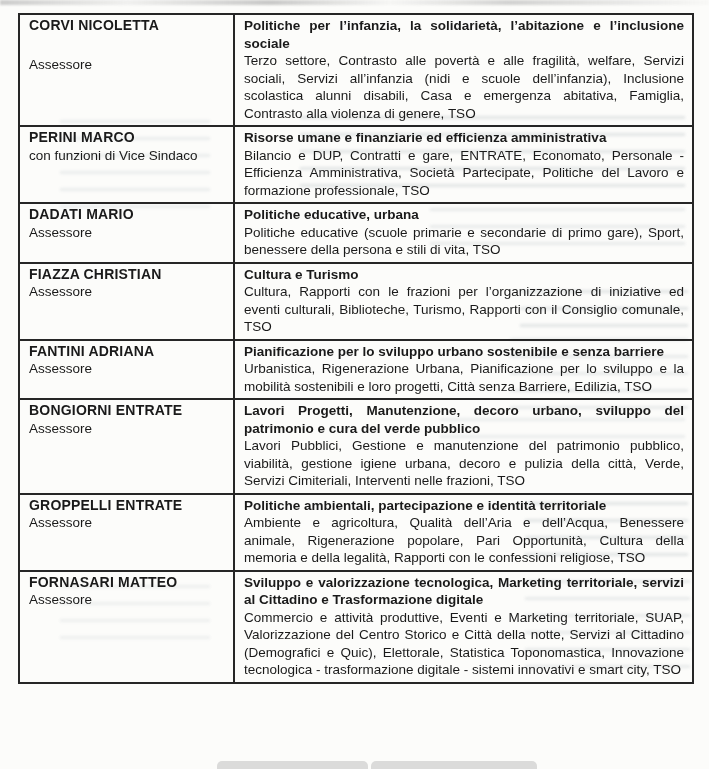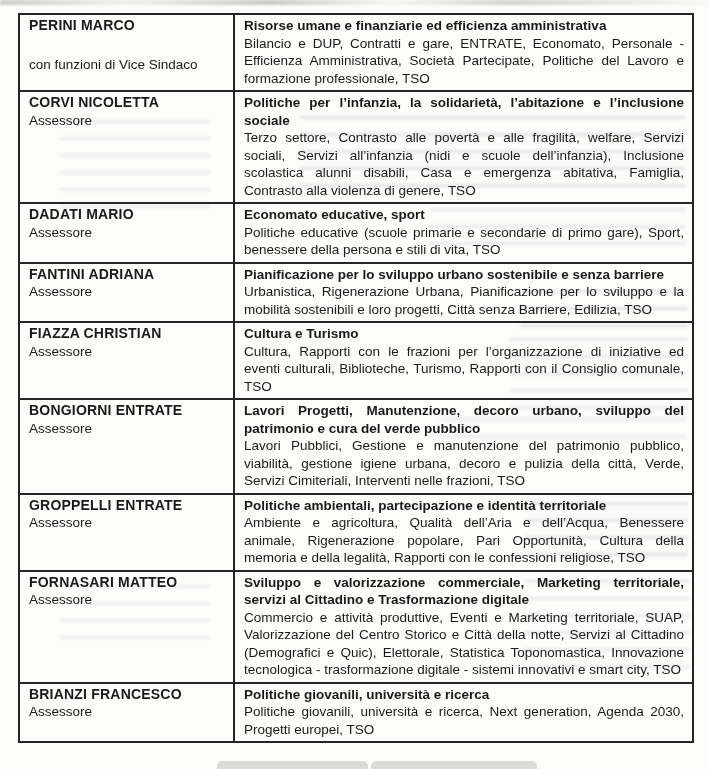--- a/index.html
+++ b/index.html
@@ -108,75 +108,75 @@
   <div class="bleed b5"></div>
   <div class="bleed b6"></div>
   <div class="bleed b7"></div>
   <div class="bleed b8"></div>
   <div class="bleed b9"></div>
 
   <table class="delegations">
     <tbody>
   <tr>
     <td class="cell-left">
+      <div class="name">CORVI NICOLETTA</div>
+      <div class="role">Assessore</div>
+    </td>
+    <td class="cell-right">
+      <div class="title">Politiche per l’infanzia, la solidarietà, l’abitazione e l’inclusione sociale</div>
+      <div class="desc">Terzo settore, Contrasto alle povertà e alle fragilità, welfare, Servizi sociali, Servizi all’infanzia (nidi e scuole dell’infanzia), Inclusione scolastica alunni disabili, Casa e emergenza abitativa, Famiglia, Contrasto alla violenza di genere, TSO</div>
+    </td>
+  </tr>
+
+  <tr>
+    <td class="cell-left">
       <div class="name">PERINI MARCO</div>
       <div class="role">con funzioni di Vice Sindaco</div>
     </td>
     <td class="cell-right">
       <div class="title">Risorse umane e finanziarie ed efficienza amministrativa</div>
       <div class="desc">Bilancio e DUP, Contratti e gare, ENTRATE, Economato, Personale - Efficienza Amministrativa, Società Partecipate, Politiche del Lavoro e formazione professionale, TSO</div>
     </td>
   </tr>
 
   <tr>
     <td class="cell-left">
-      <div class="name">CORVI NICOLETTA</div>
-      <div class="role">Assessore</div>
-    </td>
-    <td class="cell-right">
-      <div class="title">Politiche per l’infanzia, la solidarietà, l’abitazione e l’inclusione sociale</div>
-      <div class="desc">Terzo settore, Contrasto alle povertà e alle fragilità, welfare, Servizi sociali, Servizi all’infanzia (nidi e scuole dell’infanzia), Inclusione scolastica alunni disabili, Casa e emergenza abitativa, Famiglia, Contrasto alla violenza di genere, TSO</div>
-    </td>
-  </tr>
-
-  <tr>
-    <td class="cell-left">
       <div class="name">DADATI MARIO</div>
       <div class="role">Assessore</div>
     </td>
     <td class="cell-right">
-      <div class="title">Economato educative, sport</div>
+      <div class="title">Politiche educative, urbana</div>
       <div class="desc">Politiche educative (scuole primarie e secondarie di primo gare), Sport, benessere della persona e stili di vita, TSO</div>
+    </td>
+  </tr>
+
+  <tr>
+    <td class="cell-left">
+      <div class="name">FIAZZA CHRISTIAN</div>
+      <div class="role">Assessore</div>
+    </td>
+    <td class="cell-right">
+      <div class="title">Cultura e Turismo</div>
+      <div class="desc">Cultura, Rapporti con le frazioni per l’organizzazione di iniziative ed eventi culturali, Biblioteche, Turismo, Rapporti con il Consiglio comunale, TSO</div>
     </td>
   </tr>
 
   <tr>
     <td class="cell-left">
       <div class="name">FANTINI ADRIANA</div>
       <div class="role">Assessore</div>
     </td>
     <td class="cell-right">
       <div class="title">Pianificazione per lo sviluppo urbano sostenibile e senza barriere</div>
       <div class="desc">Urbanistica, Rigenerazione Urbana, Pianificazione per lo sviluppo e la mobilità sostenibili e loro progetti, Città senza Barriere, Edilizia, TSO</div>
     </td>
   </tr>
 
   <tr>
     <td class="cell-left">
-      <div class="name">FIAZZA CHRISTIAN</div>
-      <div class="role">Assessore</div>
-    </td>
-    <td class="cell-right">
-      <div class="title">Cultura e Turismo</div>
-      <div class="desc">Cultura, Rapporti con le frazioni per l’organizzazione di iniziative ed eventi culturali, Biblioteche, Turismo, Rapporti con il Consiglio comunale, TSO</div>
-    </td>
-  </tr>
-
-  <tr>
-    <td class="cell-left">
       <div class="name">BONGIORNI ENTRATE</div>
       <div class="role">Assessore</div>
     </td>
     <td class="cell-right">
       <div class="title">Lavori Progetti, Manutenzione, decoro urbano, sviluppo del patrimonio e cura del verde pubblico</div>
       <div class="desc">Lavori Pubblici, Gestione e manutenzione del patrimonio pubblico, viabilità, gestione igiene urbana, decoro e pulizia della città, Verde, Servizi Cimiteriali, Interventi nelle frazioni, TSO</div>
     </td>
   </tr>
 
   <tr>
@@ -189,34 +189,24 @@
       <div class="desc">Ambiente e agricoltura, Qualità dell’Aria e dell’Acqua, Benessere animale, Rigenerazione popolare, Pari Opportunità, Cultura della memoria e della legalità, Rapporti con le confessioni religiose, TSO</div>
     </td>
   </tr>
 
   <tr>
     <td class="cell-left">
       <div class="name">FORNASARI MATTEO</div>
       <div class="role">Assessore</div>
     </td>
     <td class="cell-right">
-      <div class="title">Sviluppo e valorizzazione commerciale, Marketing territoriale, servizi al Cittadino e Trasformazione digitale</div>
+      <div class="title">Sviluppo e valorizzazione tecnologica, Marketing territoriale, servizi al Cittadino e Trasformazione digitale</div>
       <div class="desc">Commercio e attività produttive, Eventi e Marketing territoriale, SUAP, Valorizzazione del Centro Storico e Città della notte, Servizi al Cittadino (Demografici e Quic), Elettorale, Statistica Toponomastica, Innovazione tecnologica - trasformazione digitale - sistemi innovativi e smart city, TSO</div>
     </td>
   </tr>
 
-  <tr>
-    <td class="cell-left">
-      <div class="name">BRIANZI FRANCESCO</div>
-      <div class="role">Assessore</div>
-    </td>
-    <td class="cell-right">
-      <div class="title">Politiche giovanili, università e ricerca</div>
-      <div class="desc">Politiche giovanili, università e ricerca, Next generation, Agenda 2030, Progetti europei, TSO</div>
-    </td>
-  </tr>
 </tbody>
   </table>
 
   <div class="bottom-bar bar-left"></div>
   <div class="bottom-bar bar-right"></div>
 
 </div>
 
 </body></html>

